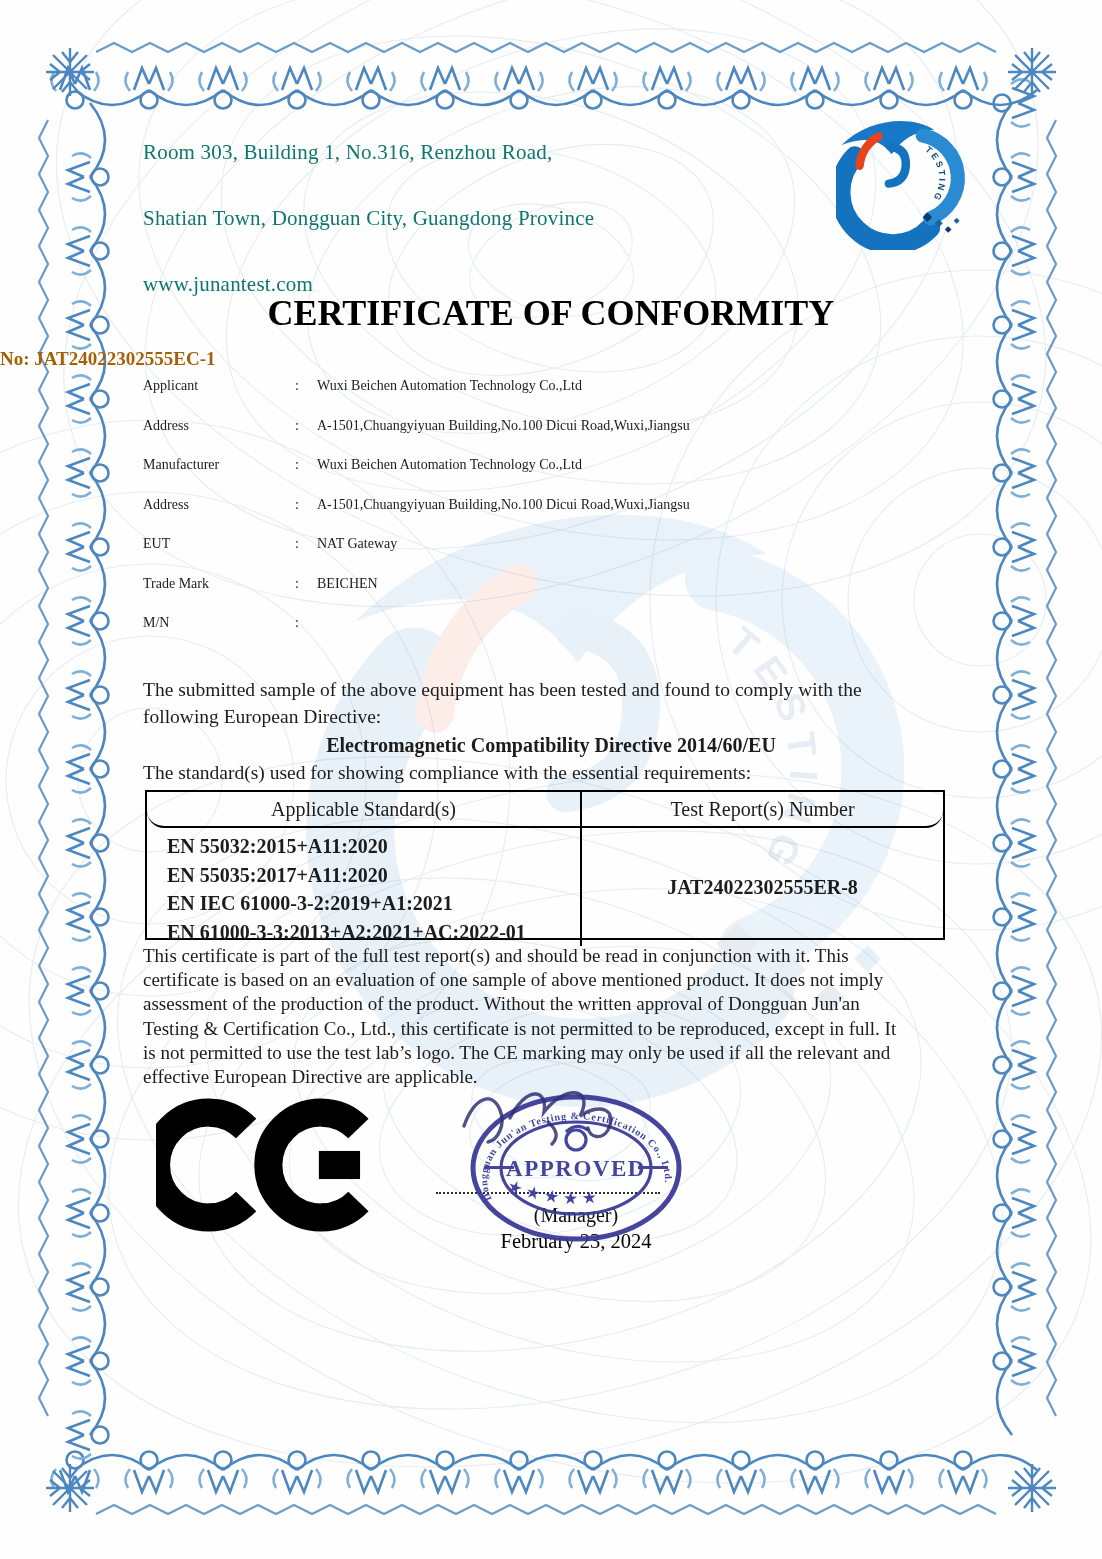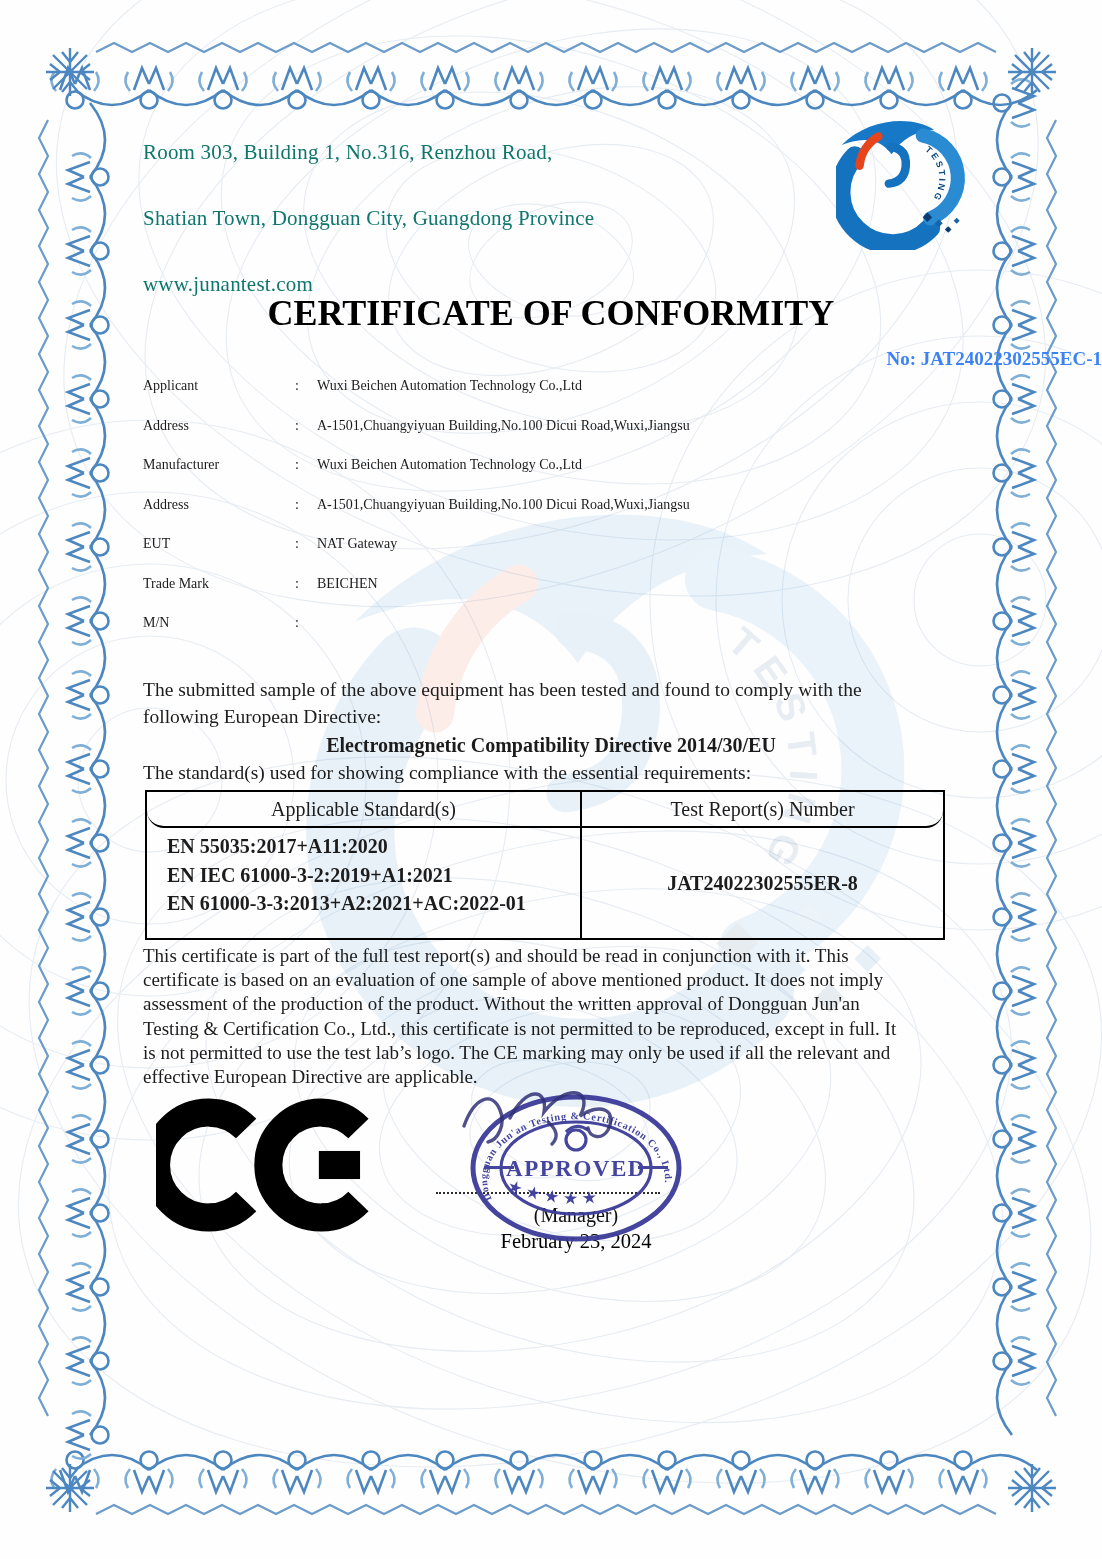--- a/index.html
+++ b/index.html
@@ -19,22 +19,22 @@
     letter-spacing:.2px;
   }
   
   .logo-box{position:absolute;left:836px;top:104px;width:132px;height:146px;}
   
   .title{
     position:absolute;left:0;top:292px;width:1102px;text-align:center;
     font-size:36px;font-weight:bold;color:#000;letter-spacing:0px;
   }
   .cert-no{
-    position:absolute;left:0;top:348px;width:1102px;text-align:right;
-    font-size:19px;font-weight:bold;color:#3b82f6;
+    position:absolute;left:0;top:348px;width:1102px;text-align:left;
+    font-size:19px;font-weight:bold;color:#a16207;
   }
   
   .fields{position:absolute;left:143px;top:378px;width:840px;}
   .frow{display:flex;height:39.5px;align-items:flex-start;font-size:14px;}
   .flabel{width:152px;flex:none;}
   .fsep{width:22px;flex:none;text-align:left;}
   .fvalue{flex:1;}
   
   .intro{
     position:absolute;left:143px;top:676px;width:870px;
@@ -300,31 +300,32 @@
         <span class="fvalue">BEICHEN</span>
     </div>
     <div class="frow">
       <span class="flabel">M/N</span>
         <span class="fsep">:</span>
     </div>
   </div>
 
   <div class="intro">The submitted sample of the above equipment has been tested and found to comply with the
 following European Directive:</div>
-  <div class="directive">Electromagnetic Compatibility Directive 2014/30/EU</div>
+  <div class="directive">Electromagnetic Compatibility Directive 2014/60/EU</div>
   <div class="standards-intro">The standard(s) used for showing compliance with the essential requirements:</div>
 
   <div class="std-table">
     <div class="t-head">
       <div class="c-left">Applicable Standard(s)</div>
       <div class="c-right">Test Report(s) Number</div>
     </div>
     <div class="t-body">
       <div class="c-left">
         <div class="std-lines">
+          <div>EN 55032:2015+A11:2020</div>
           <div>EN 55035:2017+A11:2020</div>
           <div>EN IEC 61000-3-2:2019+A1:2021</div>
           <div>EN 61000-3-3:2013+A2:2021+AC:2022-01</div>
         </div>
       </div>
       <div class="c-right">
         <div class="report-cell">JAT24022302555ER-8</div>
       </div>
     </div>
   </div>

